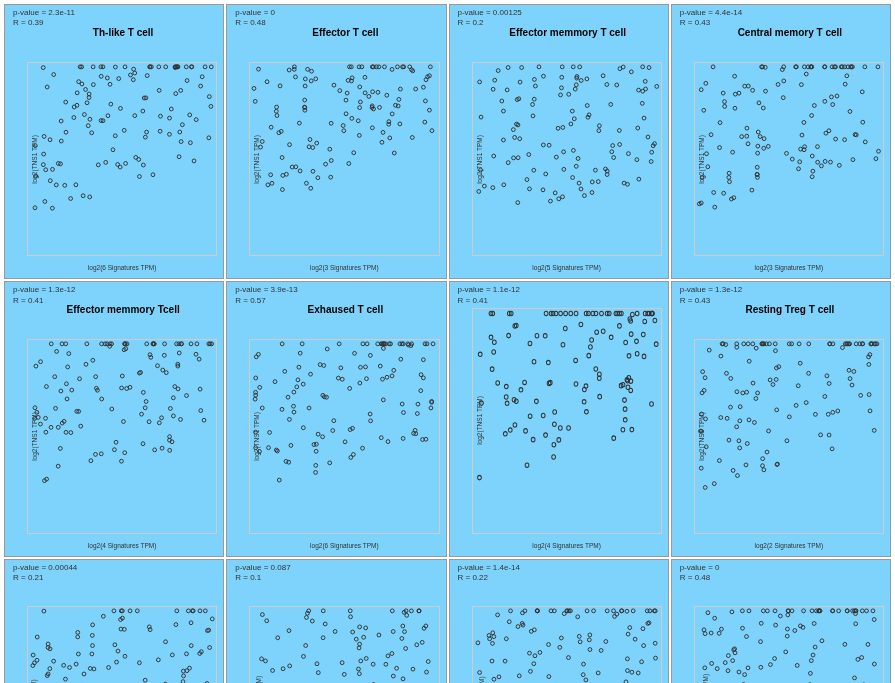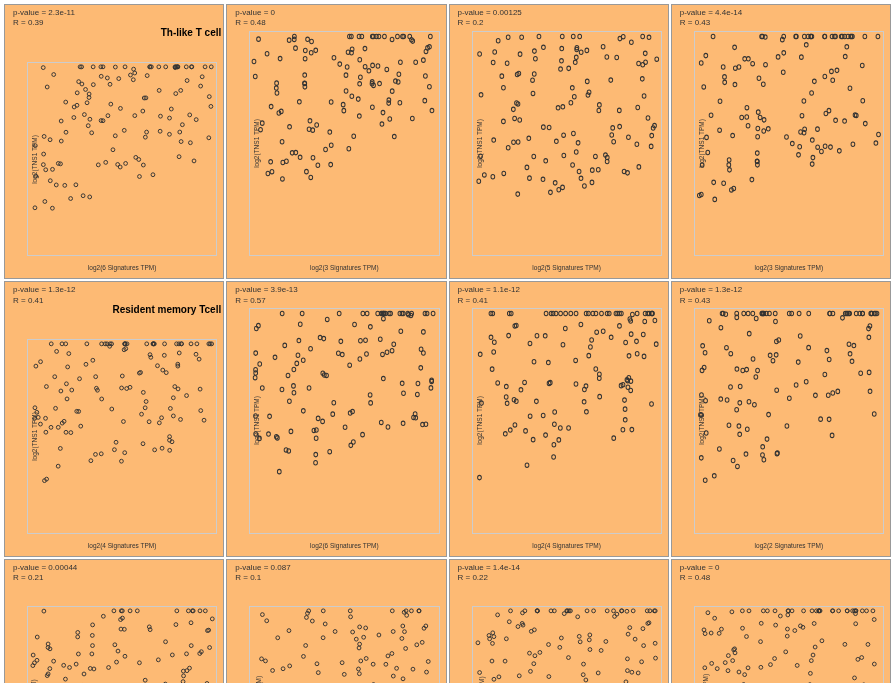--- a/index.html
+++ b/index.html
@@ -14,38 +14,38 @@
       display: grid;
       grid-template-columns: repeat(4, 1fr);
       grid-template-rows: repeat(3, 1fr);
       width: 895px;
       height: 683px;
       padding: 4px;
       gap: 2px;
     }
     .plot-cell {
       border: 1px solid #999;
-      background: #fdba74;
+      background: #7dd3fc;
       position: relative;
       display: flex;
       flex-direction: column;
       padding: 2px 2px 2px 2px;
     }
     .plot-stats {
       font-size: 8px;
       color: #333;
       position: absolute;
       top: 3px;
       left: 8px;
       line-height: 1.3;
     }
     .plot-title {
       font-size: 10px;
       font-weight: bold;
-      text-align: right;
+      text-align: center;
       padding-left: 18px;
       padding-top: 20px;
       color: #000;
     }
     .scatter-container {
       flex: 1;
       position: relative;
       margin: 24px 4px 20px 20px;
       border: 1px solid #ccc;
     }
@@ -206,20 +206,21 @@
           <circle cx="79.10905349794237" cy="2" r="1.0" fill="none" stroke="#333" stroke-width="0.5"></circle>
           <circle cx="28.64567901234569" cy="10.927869547325102" r="1.0" fill="none" stroke="#333" stroke-width="0.5"></circle>
           <circle cx="4.15761316872428" cy="58.81344074074074" r="1.0" fill="none" stroke="#333" stroke-width="0.5"></circle>
           <circle cx="38.83004115226337" cy="29.945727983539086" r="1.0" fill="none" stroke="#333" stroke-width="0.5"></circle>
           <circle cx="12.959259259259266" cy="75.52236090534979" r="1.0" fill="none" stroke="#333" stroke-width="0.5"></circle>
           <circle cx="80.61934156378601" cy="35.91074691358024" r="1.0" fill="none" stroke="#333" stroke-width="0.5"></circle>
         </svg></div>
     </div>
     <div class="plot-cell">
       <div class="plot-stats"><span>p-value = 0</span><br><span>R = 0.48</span></div>
+      <div class="plot-title">Effector T cell</div>
       <div class="scatter-container"><div class="y-axis-label">
           <span>log2(TNS1 TPM)</span>
         </div><div class="x-axis-label">log2(3 Signatures TPM)</div><svg class="scatter-svg" viewBox="0 0 100 100" preserveAspectRatio="none">
           <circle cx="35.42222222222222" cy="41.669557201646086" r="1.0" fill="none" stroke="#333" stroke-width="0.5"></circle>
           <circle cx="92.86008230452676" cy="30.74113580246913" r="1.0" fill="none" stroke="#333" stroke-width="0.5"></circle>
           <circle cx="21.013991769547324" cy="42.471874897119335" r="1.0" fill="none" stroke="#333" stroke-width="0.5"></circle>
           <circle cx="9.513580246913577" cy="63.398070781893" r="1.0" fill="none" stroke="#333" stroke-width="0.5"></circle>
           <circle cx="73.76625514403293" cy="30.5057975308642" r="1.0" fill="none" stroke="#333" stroke-width="0.5"></circle>
           <circle cx="65.6238683127572" cy="23.913573662551443" r="1.0" fill="none" stroke="#333" stroke-width="0.5"></circle>
           <circle cx="36.04938271604938" cy="59.68302880658436" r="1.0" fill="none" stroke="#333" stroke-width="0.5"></circle>
@@ -333,20 +334,21 @@
           <circle cx="15.33827160493827" cy="36.27751769547325" r="1.0" fill="none" stroke="#333" stroke-width="0.5"></circle>
           <circle cx="22.40576131687243" cy="54.12539259259259" r="1.0" fill="none" stroke="#333" stroke-width="0.5"></circle>
           <circle cx="13.967078189300409" cy="25.114205761316867" r="1.0" fill="none" stroke="#333" stroke-width="0.5"></circle>
           <circle cx="94.31851851851852" cy="7.118920164609051" r="1.0" fill="none" stroke="#333" stroke-width="0.5"></circle>
           <circle cx="65.53415637860083" cy="2" r="1.0" fill="none" stroke="#333" stroke-width="0.5"></circle>
           <circle cx="14.132510288065845" cy="22.911460082304515" r="1.0" fill="none" stroke="#333" stroke-width="0.5"></circle>
         </svg></div>
     </div>
     <div class="plot-cell">
       <div class="plot-stats"><span>p-value = 0.00125</span><br><span>R = 0.2</span></div>
+      <div class="plot-title">Effector memmory T cell</div>
       <div class="scatter-container"><div class="y-axis-label">
           <span>log2(TNS1 TPM)</span>
         </div><div class="x-axis-label">log2(5 Signatures TPM)</div><svg class="scatter-svg" viewBox="0 0 100 100" preserveAspectRatio="none">
           <circle cx="79.79958847736626" cy="2.100650205761312" r="1.0" fill="none" stroke="#333" stroke-width="0.5"></circle>
           <circle cx="91.65720164609053" cy="13.512518518518519" r="1.0" fill="none" stroke="#333" stroke-width="0.5"></circle>
           <circle cx="82.08271604938273" cy="63.0853744855967" r="1.0" fill="none" stroke="#333" stroke-width="0.5"></circle>
           <circle cx="55.81687242798354" cy="49.65181069958848" r="1.0" fill="none" stroke="#333" stroke-width="0.5"></circle>
           <circle cx="78.04485596707818" cy="2.9599753086419582" r="1.0" fill="none" stroke="#333" stroke-width="0.5"></circle>
           <circle cx="61.06296296296296" cy="28.206905349794226" r="1.0" fill="none" stroke="#333" stroke-width="0.5"></circle>
           <circle cx="94.94526748971194" cy="46.411860082304514" r="1.0" fill="none" stroke="#333" stroke-width="0.5"></circle>
@@ -460,20 +462,21 @@
           <circle cx="47.56748971193416" cy="69.6136378600823" r="1.0" fill="none" stroke="#333" stroke-width="0.5"></circle>
           <circle cx="16.165843621399176" cy="24.978098765432094" r="1.0" fill="none" stroke="#333" stroke-width="0.5"></circle>
           <circle cx="23.776543209876543" cy="72.61910288065843" r="1.0" fill="none" stroke="#333" stroke-width="0.5"></circle>
           <circle cx="53.806995884773656" cy="29.022576131687245" r="1.0" fill="none" stroke="#333" stroke-width="0.5"></circle>
           <circle cx="22.10905349794239" cy="38.709999999999994" r="1.0" fill="none" stroke="#333" stroke-width="0.5"></circle>
           <circle cx="43.64567901234568" cy="67.57174485596707" r="1.0" fill="none" stroke="#333" stroke-width="0.5"></circle>
         </svg></div>
     </div>
     <div class="plot-cell">
       <div class="plot-stats"><span>p-value = 4.4e-14</span><br><span>R = 0.43</span></div>
+      <div class="plot-title">Central memory T cell</div>
       <div class="scatter-container"><div class="y-axis-label">
           <span>log2(TNS1 TPM)</span>
         </div><div class="x-axis-label">log2(3 Signatures TPM)</div><svg class="scatter-svg" viewBox="0 0 100 100" preserveAspectRatio="none">
           <circle cx="28.176954732510282" cy="42.00649794238683" r="1.0" fill="none" stroke="#333" stroke-width="0.5"></circle>
           <circle cx="90.45432098765431" cy="41.03417942386831" r="1.0" fill="none" stroke="#333" stroke-width="0.5"></circle>
           <circle cx="47.151440329218104" cy="9.34274979423867" r="1.0" fill="none" stroke="#333" stroke-width="0.5"></circle>
           <circle cx="6.1201646090534965" cy="47.209542386831274" r="1.0" fill="none" stroke="#333" stroke-width="0.5"></circle>
           <circle cx="82.32345679012346" cy="25.215890534979422" r="1.0" fill="none" stroke="#333" stroke-width="0.5"></circle>
           <circle cx="56.50205761316873" cy="11.255127572016448" r="1.0" fill="none" stroke="#333" stroke-width="0.5"></circle>
           <circle cx="57.84115226337448" cy="30.916586831275723" r="1.0" fill="none" stroke="#333" stroke-width="0.5"></circle>
@@ -587,21 +590,21 @@
           <circle cx="79.79670781893005" cy="11.010186831275718" r="1.0" fill="none" stroke="#333" stroke-width="0.5"></circle>
           <circle cx="9.925925925925924" cy="67.35520164609053" r="1.0" fill="none" stroke="#333" stroke-width="0.5"></circle>
           <circle cx="33.58600823045267" cy="35.89310534979424" r="1.0" fill="none" stroke="#333" stroke-width="0.5"></circle>
           <circle cx="13.29547325102881" cy="31.01323127572016" r="1.0" fill="none" stroke="#333" stroke-width="0.5"></circle>
           <circle cx="74.68395061728395" cy="39.55291275720164" r="1.0" fill="none" stroke="#333" stroke-width="0.5"></circle>
           <circle cx="73.15884773662552" cy="21.59748312757202" r="1.0" fill="none" stroke="#333" stroke-width="0.5"></circle>
         </svg></div>
     </div>
     <div class="plot-cell">
       <div class="plot-stats"><span>p-value = 1.3e-12</span><br><span>R = 0.41</span></div>
-      <div class="plot-title">Resident memory Tcell</div>
+      <div class="plot-title">Effector memmory Tcell</div>
       <div class="scatter-container"><div class="y-axis-label">
           <span>log2(TNS1 TPM)</span>
         </div><div class="x-axis-label">log2(4 Signatures TPM)</div><svg class="scatter-svg" viewBox="0 0 100 100" preserveAspectRatio="none">
           <circle cx="72.55432098765434" cy="2" r="1.0" fill="none" stroke="#333" stroke-width="0.5"></circle>
           <circle cx="89.2514403292181" cy="7.412169958847741" r="1.0" fill="none" stroke="#333" stroke-width="0.5"></circle>
           <circle cx="12.22016460905349" cy="45.43652469135803" r="1.0" fill="none" stroke="#333" stroke-width="0.5"></circle>
           <circle cx="52.42345679012345" cy="25.241718930041145" r="1.0" fill="none" stroke="#333" stroke-width="0.5"></circle>
           <circle cx="86.60205761316871" cy="2" r="1.0" fill="none" stroke="#333" stroke-width="0.5"></circle>
           <circle cx="51.94115226337449" cy="4.5116629629629585" r="1.0" fill="none" stroke="#333" stroke-width="0.5"></circle>
           <circle cx="20.737037037037027" cy="30.647820164609044" r="1.0" fill="none" stroke="#333" stroke-width="0.5"></circle>
@@ -715,20 +718,21 @@
           <circle cx="16.025925925925918" cy="65.6354646090535" r="1.0" fill="none" stroke="#333" stroke-width="0.5"></circle>
           <circle cx="3.6860082304526856" cy="35.236609465020564" r="1.0" fill="none" stroke="#333" stroke-width="0.5"></circle>
           <circle cx="43.395473251028804" cy="3.2526679012345596" r="1.0" fill="none" stroke="#333" stroke-width="0.5"></circle>
           <circle cx="68.78395061728395" cy="13.383788065843618" r="1.0" fill="none" stroke="#333" stroke-width="0.5"></circle>
           <circle cx="31.258847736625526" cy="2" r="1.0" fill="none" stroke="#333" stroke-width="0.5"></circle>
           <circle cx="6.67201646090534" cy="11.289583950617285" r="1.0" fill="none" stroke="#333" stroke-width="0.5"></circle>
         </svg></div>
     </div>
     <div class="plot-cell">
       <div class="plot-stats"><span>p-value = 3.9e-13</span><br><span>R = 0.57</span></div>
+      <div class="plot-title">Exhaused T cell</div>
       <div class="scatter-container"><div class="y-axis-label">
           <span>log2(TNS1 TPM)</span>
         </div><div class="x-axis-label">log2(6 Signatures TPM)</div><svg class="scatter-svg" viewBox="0 0 100 100" preserveAspectRatio="none">
           <circle cx="20.931687242798354" cy="41.30618271604938" r="1.0" fill="none" stroke="#333" stroke-width="0.5"></circle>
           <circle cx="88.04855967078188" cy="48.74946008230452" r="1.0" fill="none" stroke="#333" stroke-width="0.5"></circle>
           <circle cx="73.28888888888889" cy="52.84715720164609" r="1.0" fill="none" stroke="#333" stroke-width="0.5"></circle>
           <circle cx="2.7267489711934156" cy="30.76312592592592" r="1.0" fill="none" stroke="#333" stroke-width="0.5"></circle>
           <circle cx="90.88065843621399" cy="18.036329218107" r="1.0" fill="none" stroke="#333" stroke-width="0.5"></circle>
           <circle cx="47.38024691358025" cy="2" r="1.0" fill="none" stroke="#333" stroke-width="0.5"></circle>
           <circle cx="79.63292181069957" cy="2" r="1.0" fill="none" stroke="#333" stroke-width="0.5"></circle>
@@ -969,20 +973,21 @@
           <circle cx="80.48436213991769" cy="40.80371234567902" r="1.0" fill="none" stroke="#333" stroke-width="0.5"></circle>
           <circle cx="87.20617283950618" cy="20.025499176954725" r="1.0" fill="none" stroke="#333" stroke-width="0.5"></circle>
           <circle cx="63.01440329218107" cy="13.887384773662546" r="1.0" fill="none" stroke="#333" stroke-width="0.5"></circle>
           <circle cx="83.76090534979424" cy="5.360628395061724" r="1.0" fill="none" stroke="#333" stroke-width="0.5"></circle>
           <circle cx="40.40864197530864" cy="33.324044855967074" r="1.0" fill="none" stroke="#333" stroke-width="0.5"></circle>
           <circle cx="65.69835390946503" cy="10.377337860082307" r="1.0" fill="none" stroke="#333" stroke-width="0.5"></circle>
         </svg></div>
     </div>
     <div class="plot-cell">
       <div class="plot-stats"><span>p-value = 1.3e-12</span><br><span>R = 0.43</span></div>
+      <div class="plot-title">Resting Treg T cell</div>
       <div class="scatter-container"><div class="y-axis-label">
           <span>log2(TNS1 TPM)</span>
         </div><div class="x-axis-label">log2(2 Signatures TPM)</div><svg class="scatter-svg" viewBox="0 0 100 100" preserveAspectRatio="none">
           <circle cx="13.686419753086419" cy="40.340823868312754" r="1.0" fill="none" stroke="#333" stroke-width="0.5"></circle>
           <circle cx="85.64279835390947" cy="2" r="1.0" fill="none" stroke="#333" stroke-width="0.5"></circle>
           <circle cx="3.4263374485596714" cy="47.449520164609055" r="1.0" fill="none" stroke="#333" stroke-width="0.5"></circle>
           <circle cx="95.33333333333333" cy="2" r="1.0" fill="none" stroke="#333" stroke-width="0.5"></circle>
           <circle cx="3.4378600823045247" cy="38.508438683127565" r="1.0" fill="none" stroke="#333" stroke-width="0.5"></circle>
           <circle cx="38.25843621399177" cy="58.2845646090535" r="1.0" fill="none" stroke="#333" stroke-width="0.5"></circle>
           <circle cx="5.424691358024688" cy="76.69624609053497" r="1.0" fill="none" stroke="#333" stroke-width="0.5"></circle>

